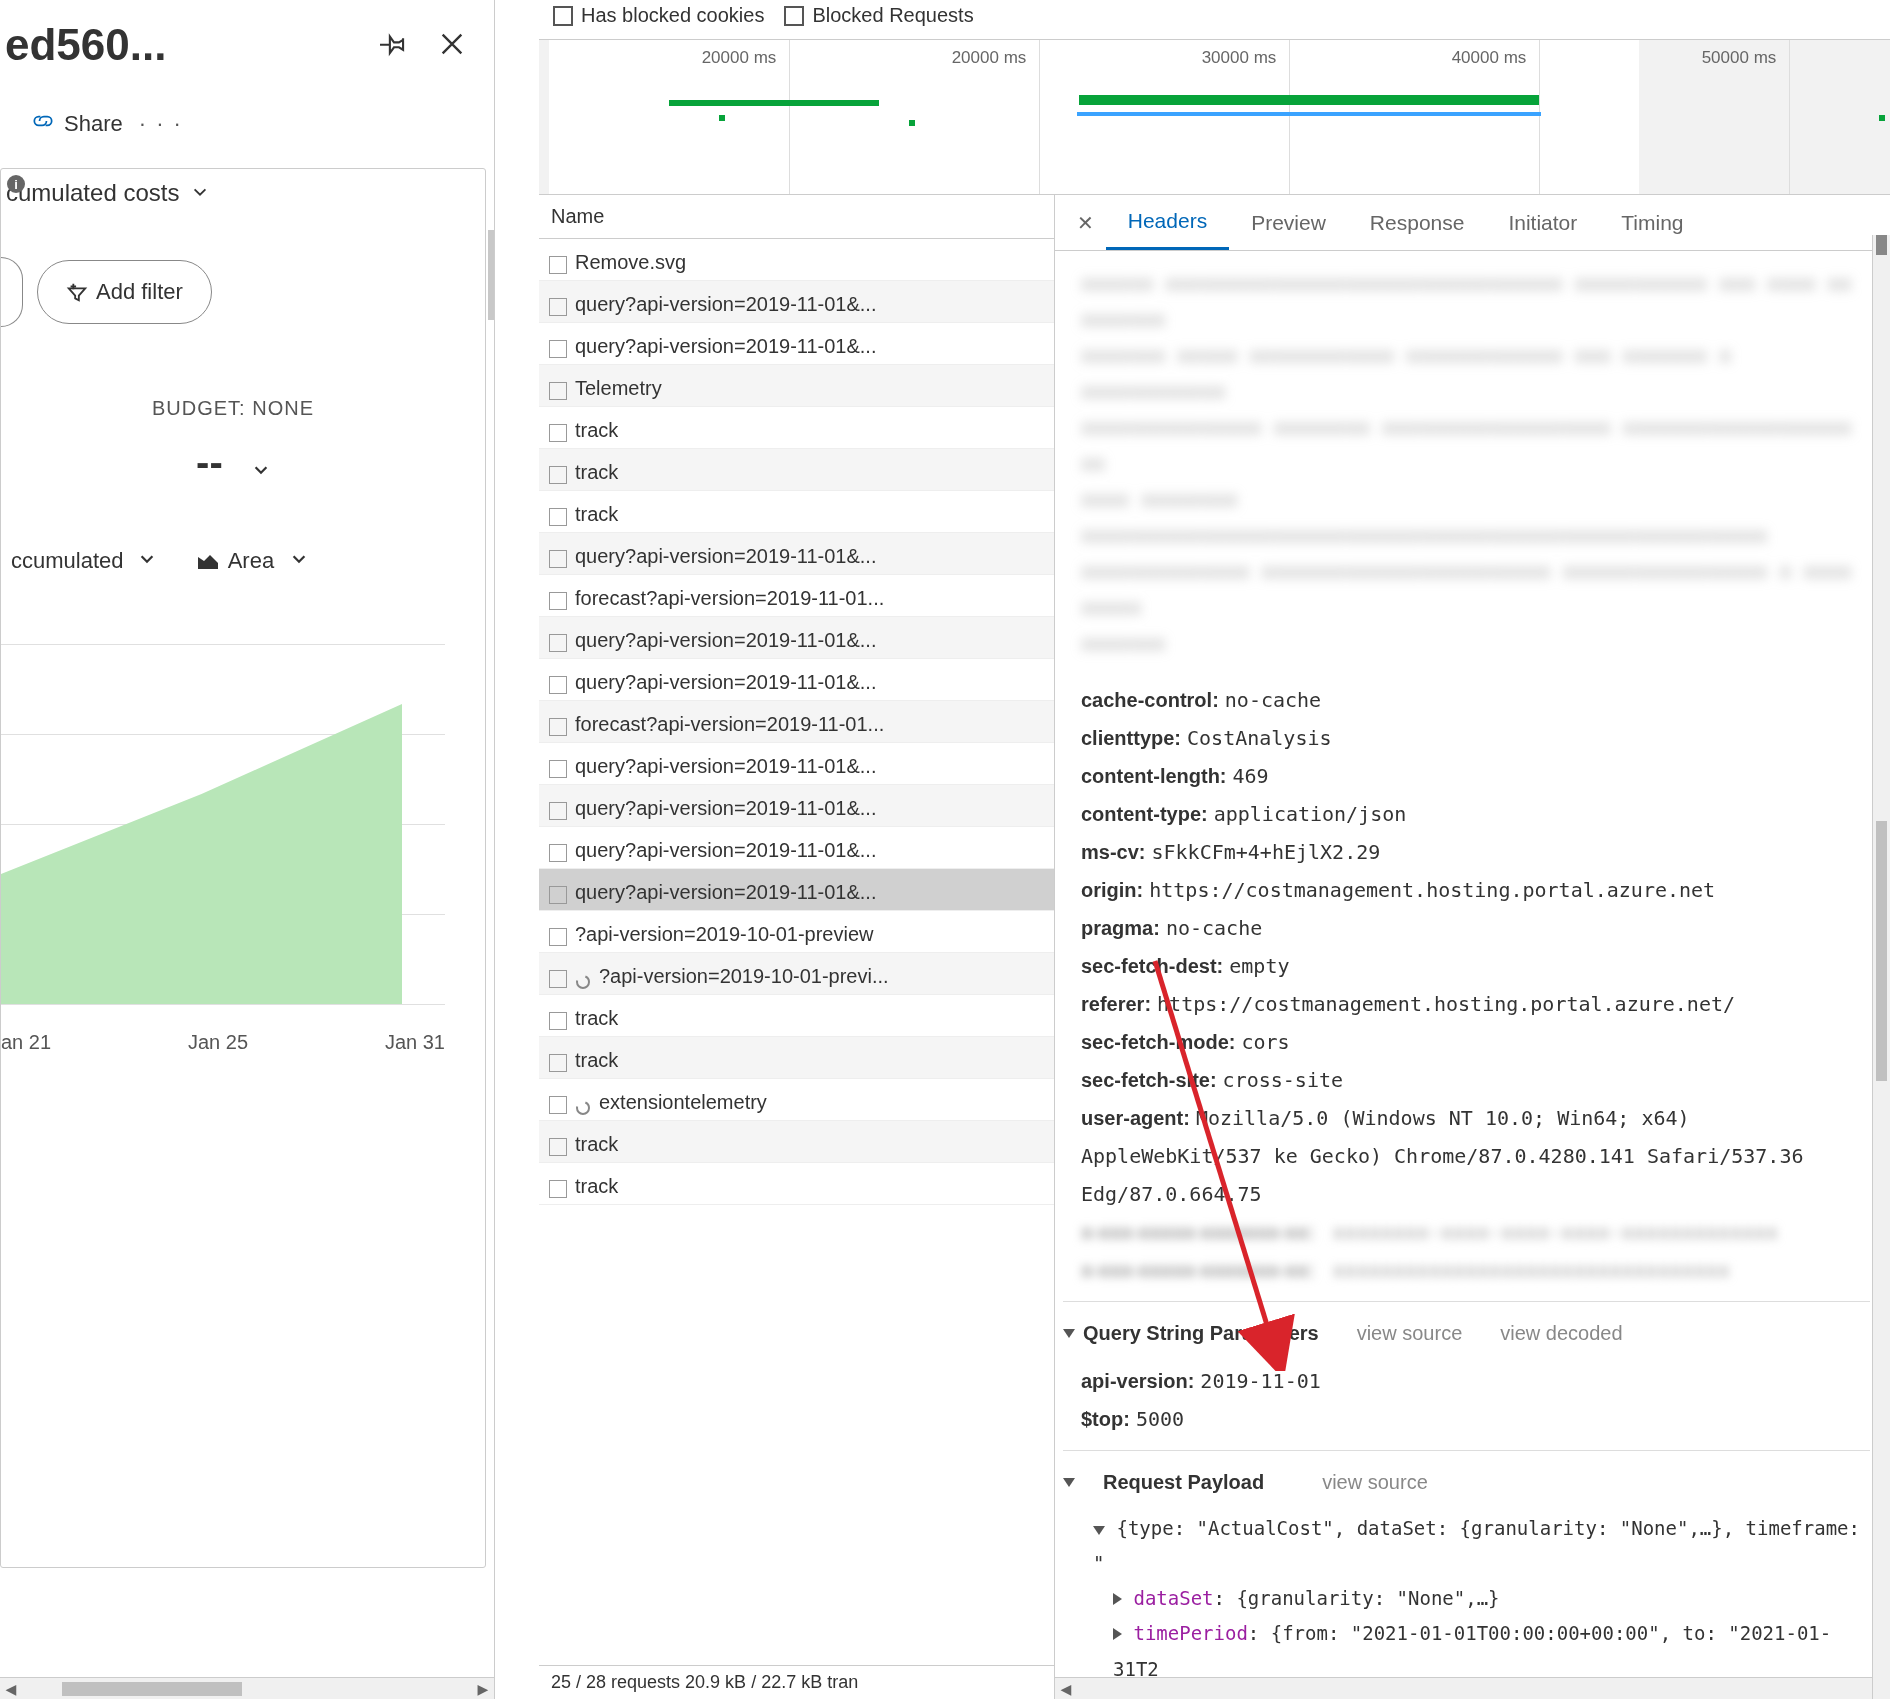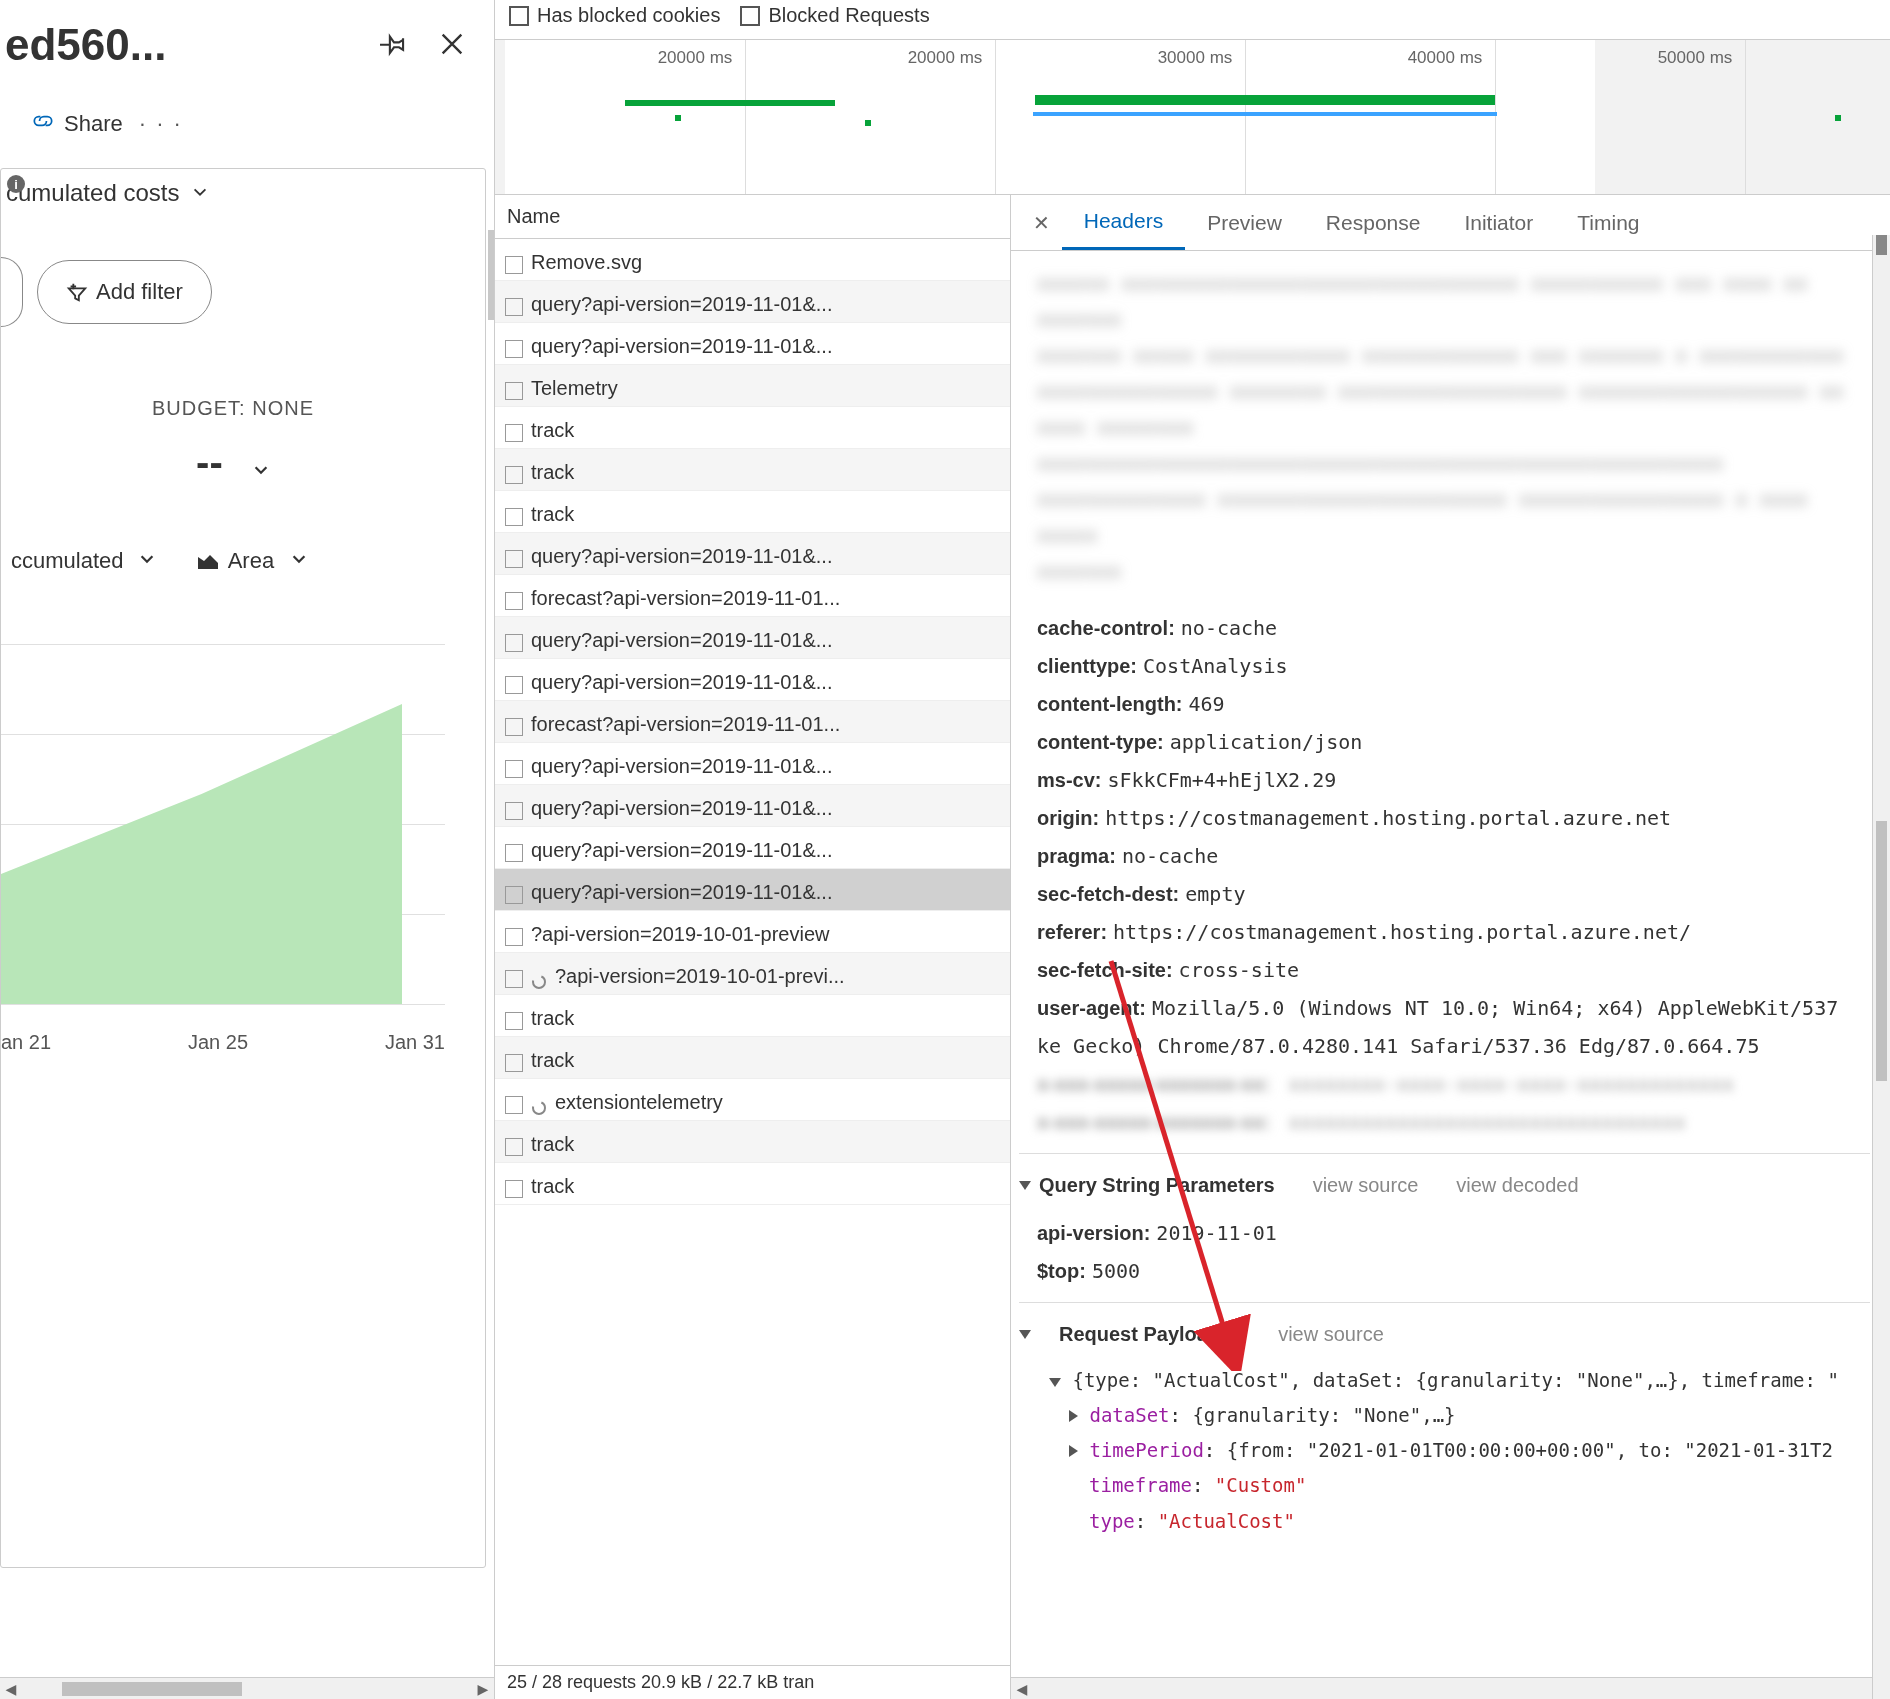--- a/index.html
+++ b/index.html
@@ -102,21 +102,21 @@
     display:flex; align-items:center;
   }
   .h-scroll-thumb{ margin-left:40px; width:180px; height:14px; background:#c0c0c0;}
   .h-scroll-arrow{ width:22px; text-align:center; color:#666;}
   
   .devtools {
     position:absolute;
     left:494px; top:0; right:0; bottom:0;
     border-left:1px solid #ccc;
     background:#fff;
-    display:flex; flex-direction:column;
+    display:flex; flex-direction:column;padding-left:44px;
   }
   .dt-filters {
     display:flex; gap:20px; padding: 4px 14px 12px 14px;
     border-bottom:1px solid #ccc;
     font-size:20px;
   }
   .dt-cb { display:flex; gap:8px; align-items:center; }
   .dt-cb .box{ width:20px;height:20px;border:2px solid #555;}
   .dt-timeline {
     height:155px; position:relative;
@@ -457,20 +457,21 @@
         </div>
         <div class="kv"><b>cache-control:</b><span>no-cache</span></div>
         <div class="kv"><b>clienttype:</b><span>CostAnalysis</span></div>
         <div class="kv"><b>content-length:</b><span>469</span></div>
         <div class="kv"><b>content-type:</b><span>application/json</span></div>
         <div class="kv"><b>ms-cv:</b><span>sFkkCFm+4+hEjlX2.29</span></div>
         <div class="kv"><b>origin:</b><span>https://costmanagement.hosting.portal.azure.net</span></div>
         <div class="kv"><b>pragma:</b><span>no-cache</span></div>
         <div class="kv"><b>sec-fetch-dest:</b><span>empty</span></div>
         <div class="kv"><b>referer:</b><span>https://costmanagement.hosting.portal.azure.net/</span></div>
+        <div class="kv"><b>sec-fetch-mode:</b><span>cors</span></div>
         <div class="kv"><b>sec-fetch-site:</b><span>cross-site</span></div>
         <div class="kv"><b>user-agent:</b><span>Mozilla/5.0 (Windows NT 10.0; Win64; x64) AppleWebKit/537 ke Gecko) Chrome/87.0.4280.141 Safari/537.36 Edg/87.0.664.75</span></div>
         <div class="kv blur-line"><b>x-xxx-xxxxx-xxxxxxx-xx:</b> xxxxxxxx-xxxx-xxxx-xxxx-xxxxxxxxxxxxx</div>
         <div class="kv blur-line"><b>x-xxx-xxxxx-xxxxxxx-xx:</b> xxxxxxxxxxxxxxxxxxxxxxxxxxxxxxxxx</div>
 
         <div class="section-title" style="margin-left:-18px;">
           <span class="tri"></span>
           <span>Query String Parameters</span>
           <span class="link-gray">view source</span>
           <span class="link-gray">view decoded</span>

